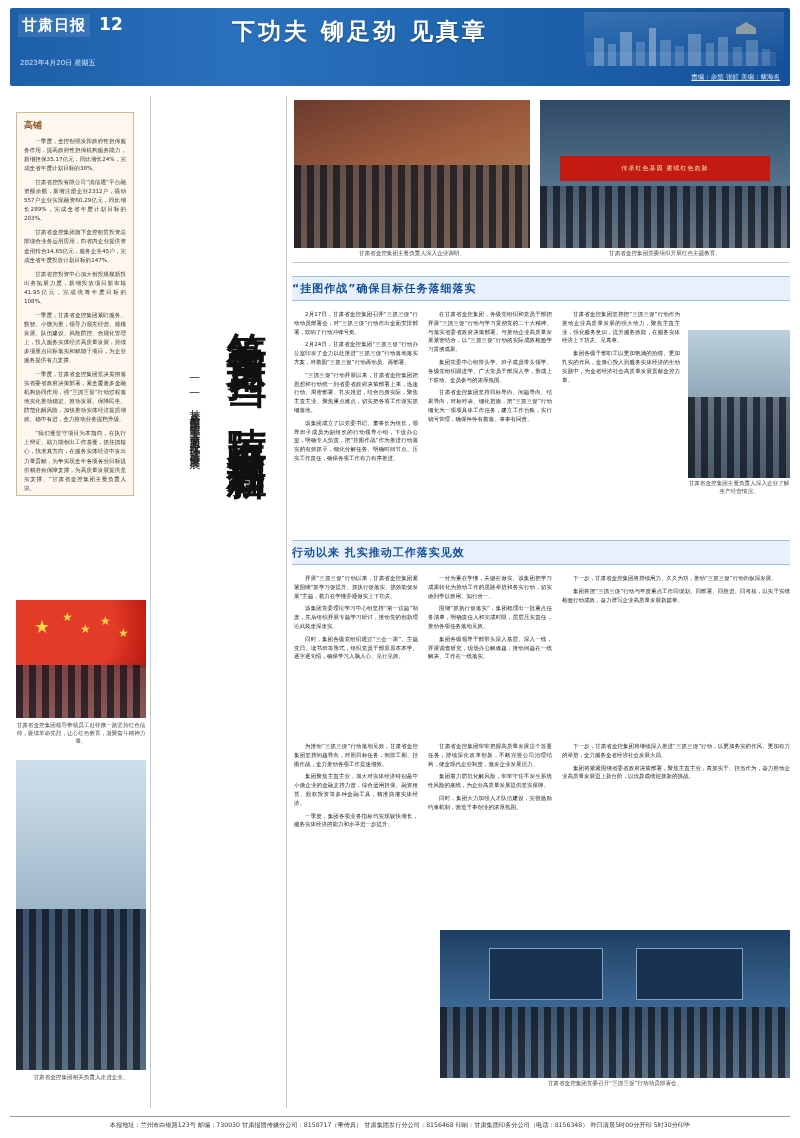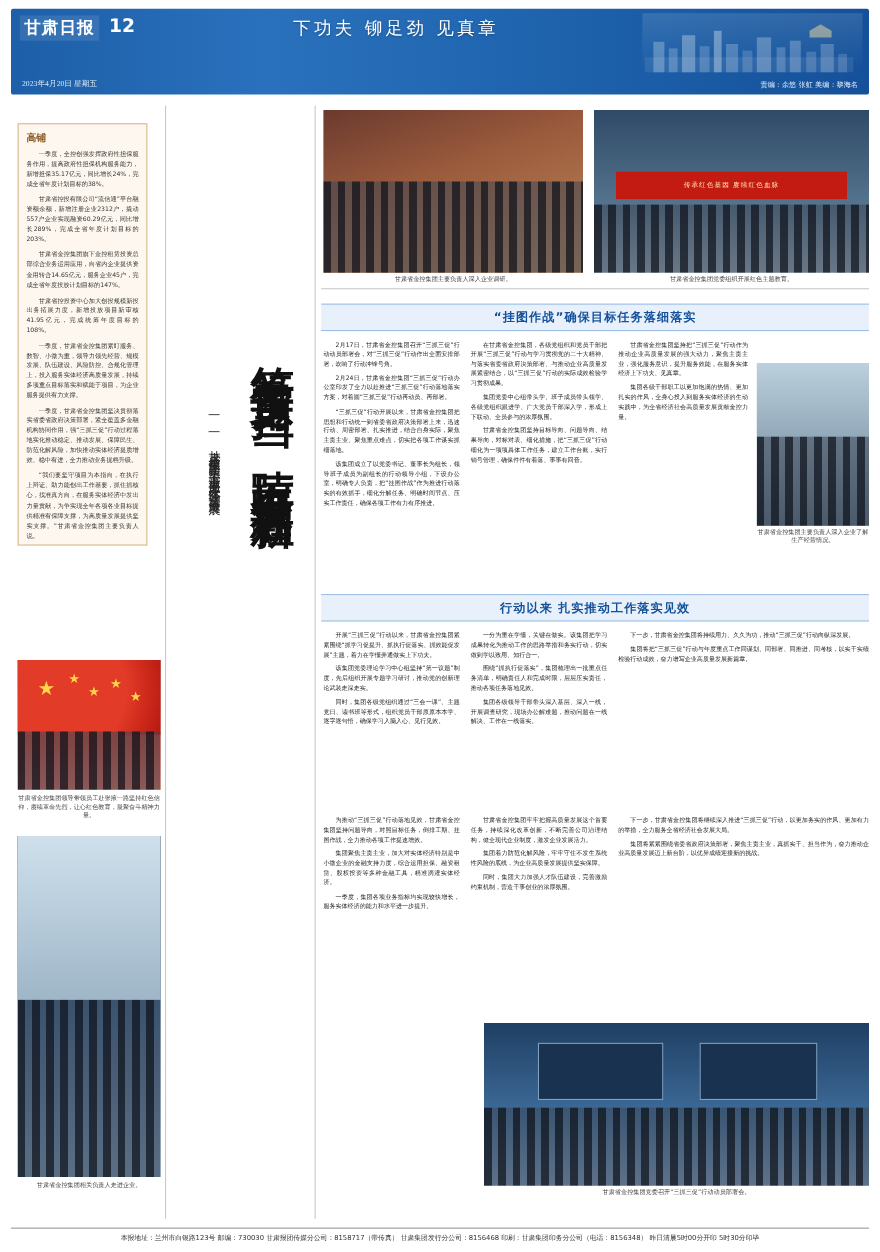--- a/index.html
+++ b/index.html
@@ -11,29 +11,29 @@
   .page{position:relative;width:800px;height:1138px;background:#fff;}
 
   
   .masthead{position:absolute;left:10px;top:8px;width:780px;height:78px;
     background:linear-gradient(90deg,#1d5fa8 0%,#2a71bd 30%,#1d62ab 65%,#15519a 100%);
     border-radius:2px;overflow:hidden;}
   .mh-left{position:absolute;left:8px;top:6px;width:120px;}
   .mh-logo{color:#fff;font-size:15px;font-weight:bold;letter-spacing:1px;
     background:rgba(255,255,255,0.10);padding:2px 4px;display:inline-block;}
   .mh-num{color:#fff;font-size:17px;font-weight:bold;display:inline-block;margin-left:4px;vertical-align:top;}
-  .mh-date{position:absolute;left:10px;top:63px;color:#dce9f7;font-size:7px;white-space:nowrap;font-family:Liberation Serif, serif;}
+  .mh-date{position:absolute;left:10px;top:50px;color:#dce9f7;font-size:7px;white-space:nowrap;}
   .mh-center{position:absolute;left:140px;top:8px;width:420px;text-align:center;}
-  .mh-title{color:#fff;font-size:16px;font-weight:normal;letter-spacing:3px;
+  .mh-title{color:#fff;font-size:23px;font-weight:bold;letter-spacing:3px;
     text-shadow:0 1px 2px rgba(0,0,0,.3);}
   .mh-sub{color:#ffe9a8;font-size:10px;margin-top:8px;letter-spacing:1px;}
   .mh-right{position:absolute;right:6px;top:4px;width:200px;height:52px;
     background:linear-gradient(180deg,rgba(255,255,255,.12),rgba(255,255,255,0));}
   .skyline{position:absolute;right:8px;top:10px;width:190px;height:44px;opacity:.85;}
-  .mh-credit{position:absolute;right:10px;bottom:4px;color:#e4eefb;font-size:6.5px;}
+  .mh-credit{position:absolute;right:10px;bottom:4px;color:#e4eefb;font-size:6.5px;text-decoration:underline;}
 
   
   .vline{position:absolute;background:#c9c9c9;width:1px;}
   .hline{position:absolute;background:#c9c9c9;height:1px;}
 
   
   .leftbox{position:absolute;left:16px;top:112px;width:118px;height:384px;
     border:1px solid #d8b98a;background:#fdf7ef;padding:6px 7px;box-sizing:border-box;}
   .leftbox h4{margin:0 0 5px 0;font-size:9px;color:#8a5a22;font-weight:bold;}
   .leftbox p{margin:0 0 5px 0;font-size:5.6px;line-height:1.62;color:#333;text-align:justify;
@@ -47,21 +47,21 @@
   .subtitle{position:absolute;left:176px;top:370px;height:520px;width:26px;
     writing-mode:vertical-rl;text-orientation:upright;
     font-size:11px;color:#222;letter-spacing:2px;line-height:1.5;}
 
   
   .photo{position:absolute;overflow:hidden;background:#47535f;}
   .cap{position:absolute;font-size:5.6px;color:#444;text-align:center;width:100%;}
   .ph-inner{width:100%;height:100%;}
 
   
-  .secthead{position:absolute;text-align:center;}
+  .secthead{position:absolute;}
   .secthead .bar{background:#e8f1fb;border-top:1px solid #9dc0e4;border-bottom:1px solid #9dc0e4;
     color:#15519a;font-weight:bold;font-size:11px;padding:4px 0;letter-spacing:1px;}
 
   
   .txt{position:absolute;font-size:5.5px;line-height:1.6;color:#222;text-align:justify;}
   .txt p{margin:0 0 4px 0;text-indent:2em;}
 
   
   .footer{position:absolute;left:10px;bottom:8px;width:780px;border-top:1px solid #999;
     padding-top:4px;font-size:6.2px;color:#333;text-align:center;}

